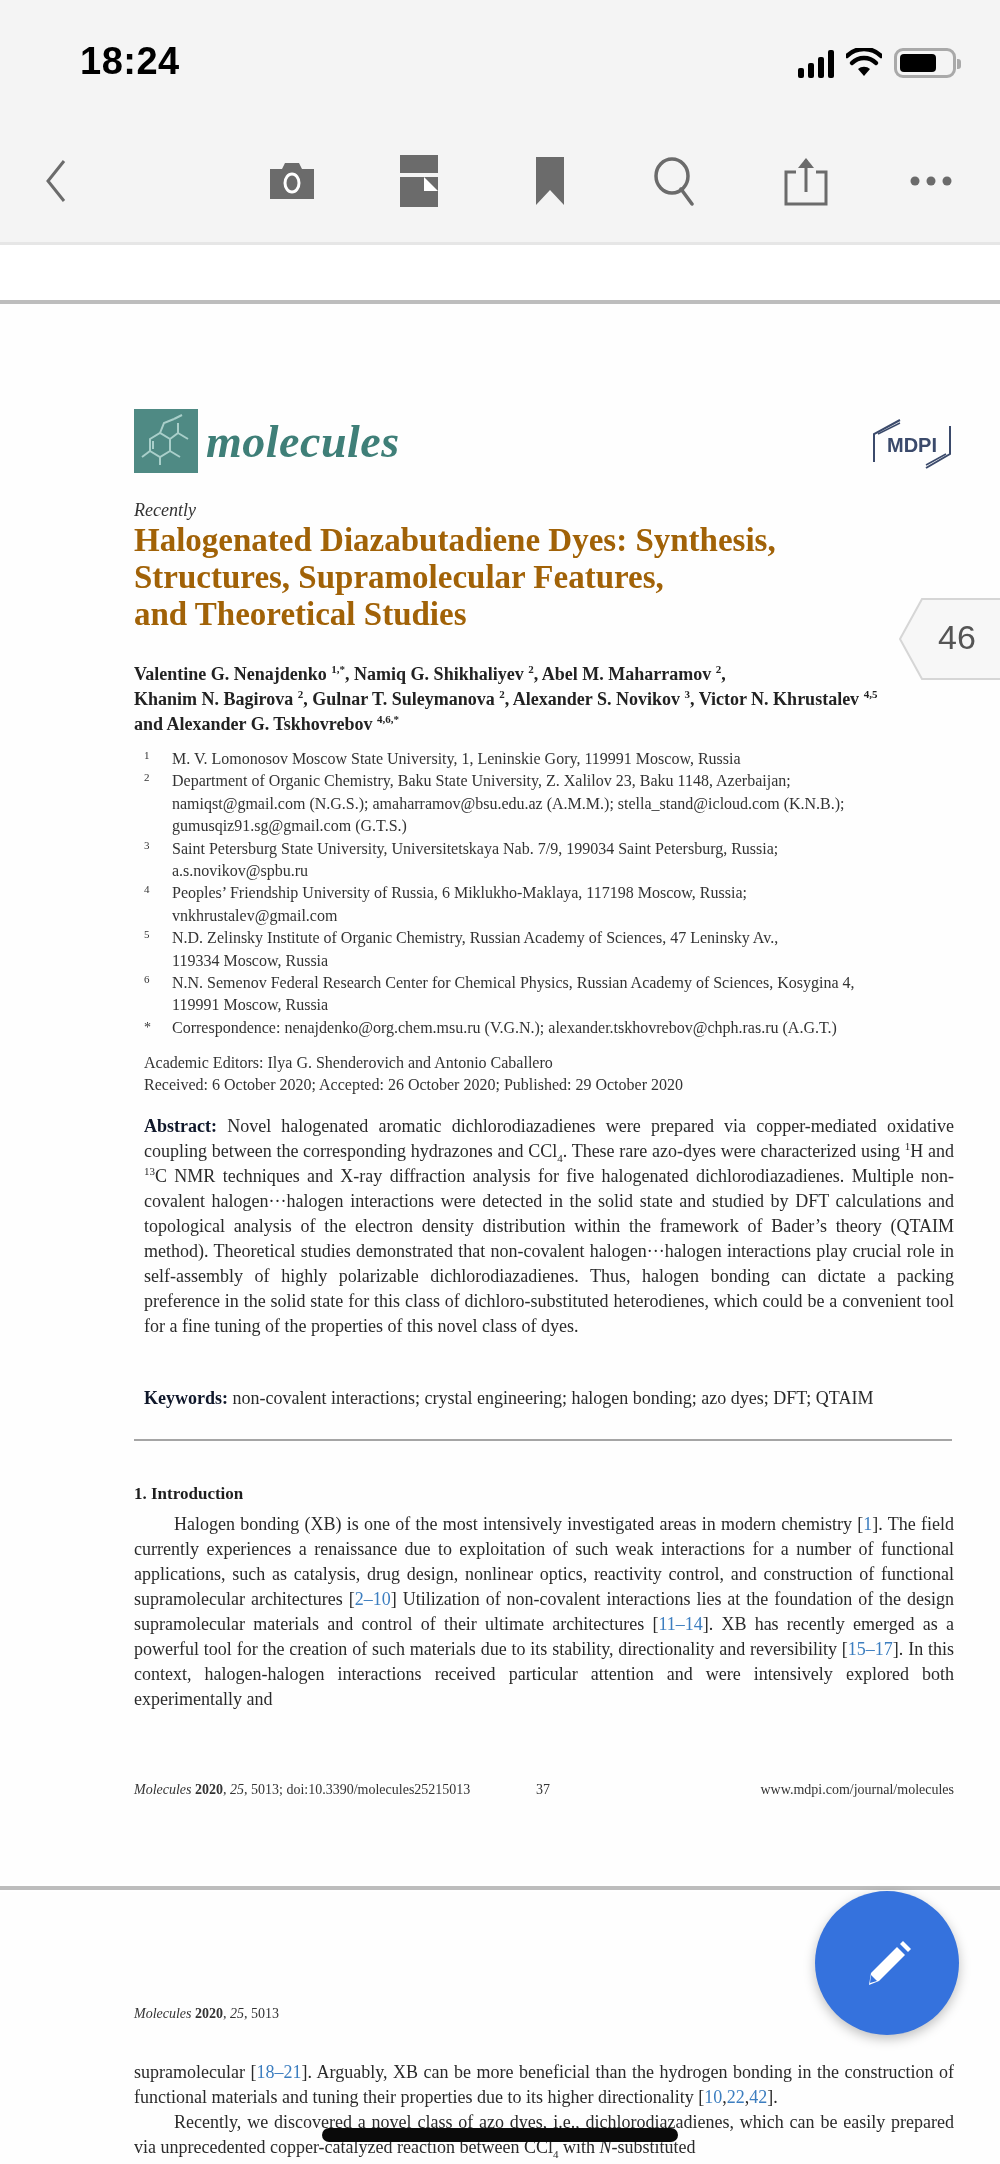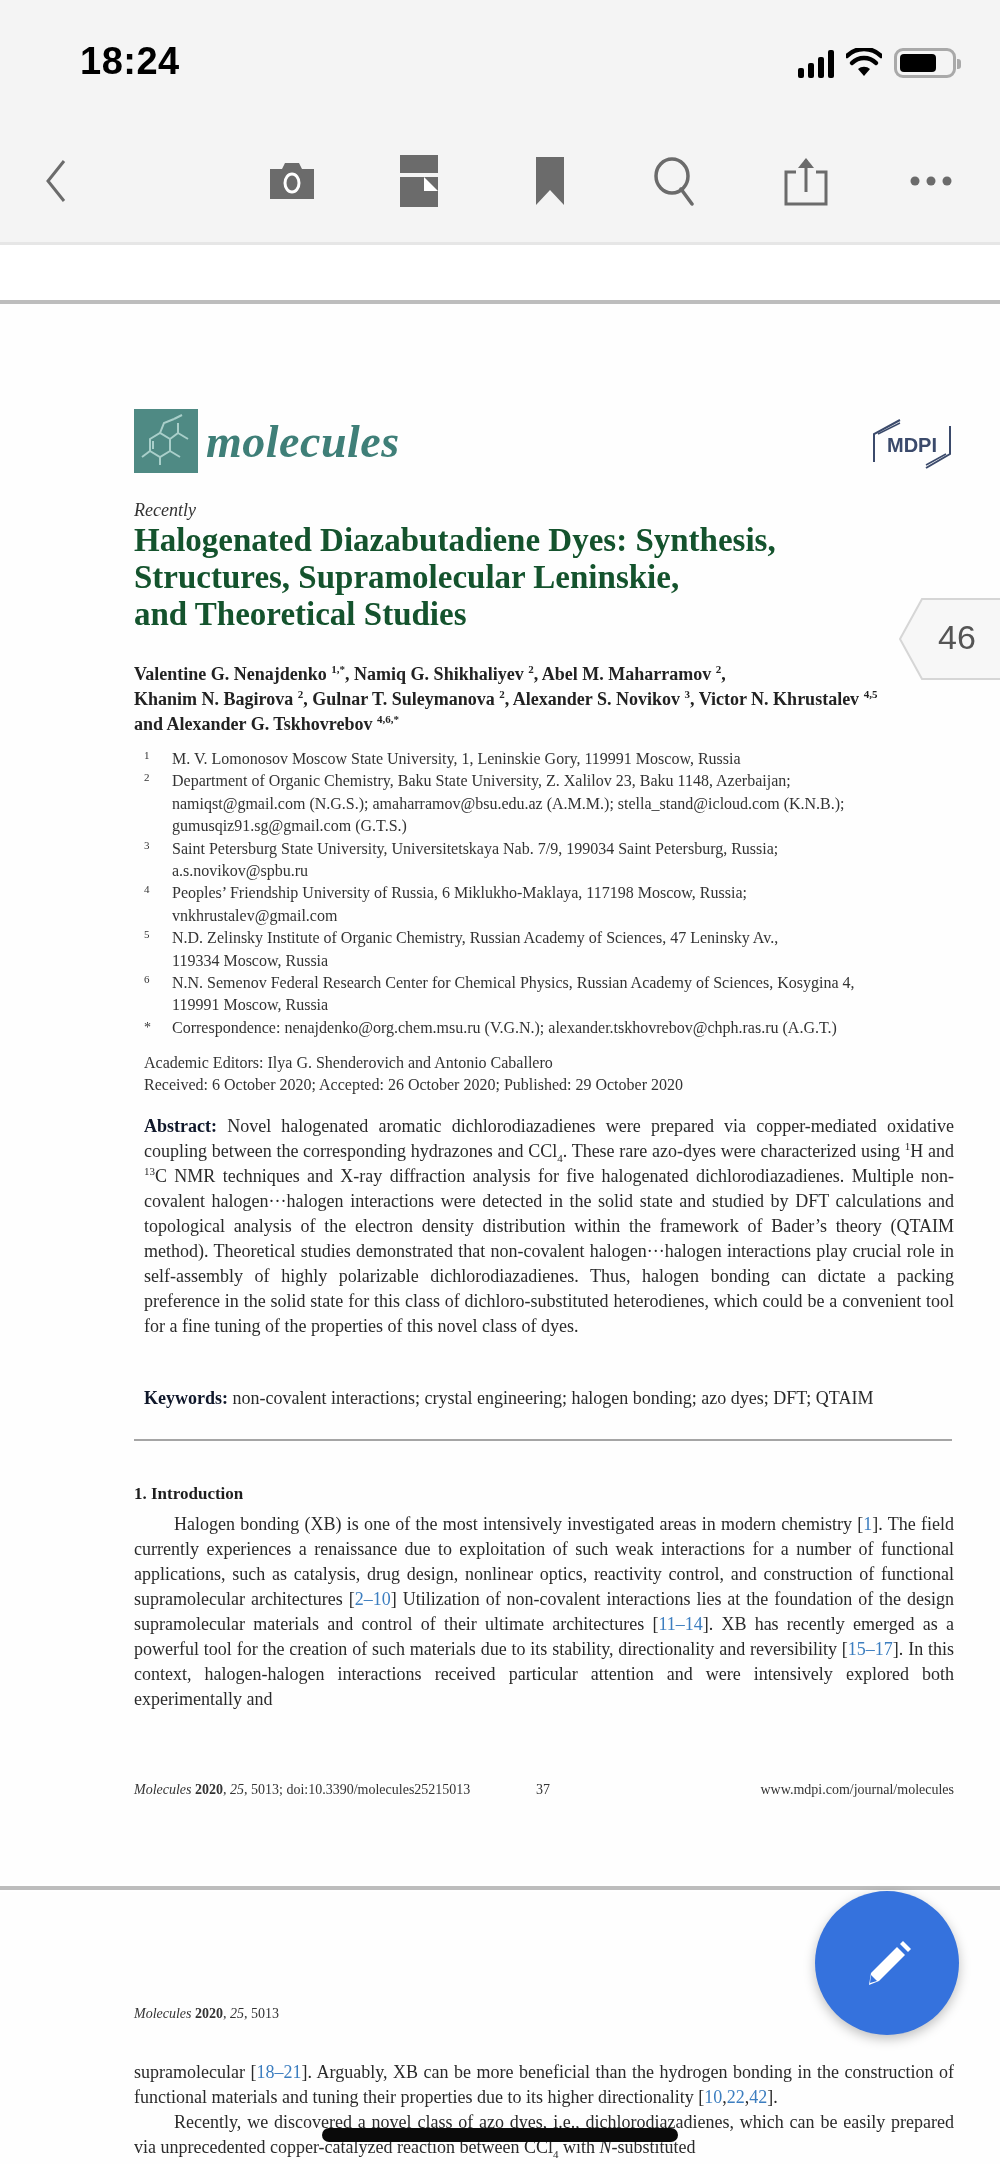--- a/index.html
+++ b/index.html
@@ -26,21 +26,21 @@
   .page { position: absolute; left: 0; width: 1000px; background: #fefefe; }
   .page1 { top: 304px; height: 1580px; }
   .page-divider { position: absolute; left: 0; width: 1000px; height: 4px; background: #bdbdbd; }
 
   .journal-logo { position: absolute; left: 134px; top: 105px; display: flex; align-items: center; gap: 8px; }
   .journal-box { width: 64px; height: 64px; background: #4f8a84; display: flex; align-items: center; justify-content: center; }
   .journal-name { font-family: "Liberation Serif", serif; font-style: italic; font-weight: bold; font-size: 46px; color: #3f7f78; letter-spacing: 0.5px; }
   .mdpi { position: absolute; left: 870px; top: 112px; }
 
   .article-type { position: absolute; left: 134px; top: 196px; font-style: italic; font-size: 18px; color: #333; }
-  .title { position: absolute; left: 134px; top: 218px; width: 760px; font-size: 33px; font-weight: bold; line-height: 37px; color: #14532d; }
+  .title { position: absolute; left: 134px; top: 218px; width: 760px; font-size: 33px; font-weight: bold; line-height: 37px; color: #a16207; }
   .title div { white-space: nowrap; }
 
   .page-badge { position: absolute; right: 0; top: 270px; width: 102px; height: 82px; cursor: pointer; margin-top: 24px; }
   .page-badge svg { position: absolute; left: 0; top: 0; }
   .page-badge span { position: absolute; left: 40px; top: 20px; font-family: "Liberation Sans", sans-serif; font-size: 34px; color: #555; }
 
   .authors { position: absolute; left: 134px; top: 358px; width: 840px; font-size: 18px; font-weight: bold; line-height: 25px; color: #222; }
   .authors div { white-space: nowrap; }
   sup { font-size: 11px; vertical-align: super; line-height: 0; }
 
@@ -171,21 +171,21 @@
     <path d="M4 46 V18 L30 4" stroke="#3b4a6b" stroke-width="2" fill="none"></path>
     <path d="M8 18 L30 7" stroke="#3b4a6b" stroke-width="1.5" fill="none"></path>
     <path d="M80 10 V38 L56 52" stroke="#3b4a6b" stroke-width="2" fill="none"></path>
     <path d="M76 38 L56 49" stroke="#3b4a6b" stroke-width="1.5" fill="none"></path>
     <text x="42" y="36" text-anchor="middle" font-family="Liberation Sans, sans-serif" font-weight="bold" font-size="20" fill="#3b4a6b">MDPI</text>
   </svg>
 
   <div class="article-type">Recently</div>
   <div class="title">
     <div>Halogenated Diazabutadiene Dyes: Synthesis,</div>
-    <div>Structures, Supramolecular Leninskie,</div>
+    <div>Structures, Supramolecular Features,</div>
     <div>and Theoretical Studies</div>
   </div>
 
   <div class="authors">
     <div>
       <span>Valentine G. Nenajdenko</span>&nbsp;<sup>1,*</sup>,
       <span>Namiq G. Shikhaliyev</span>&nbsp;<sup>2</sup>,
       <span>Abel M. Maharramov</span>&nbsp;<sup>2</sup>,
     </div>
     <div>

